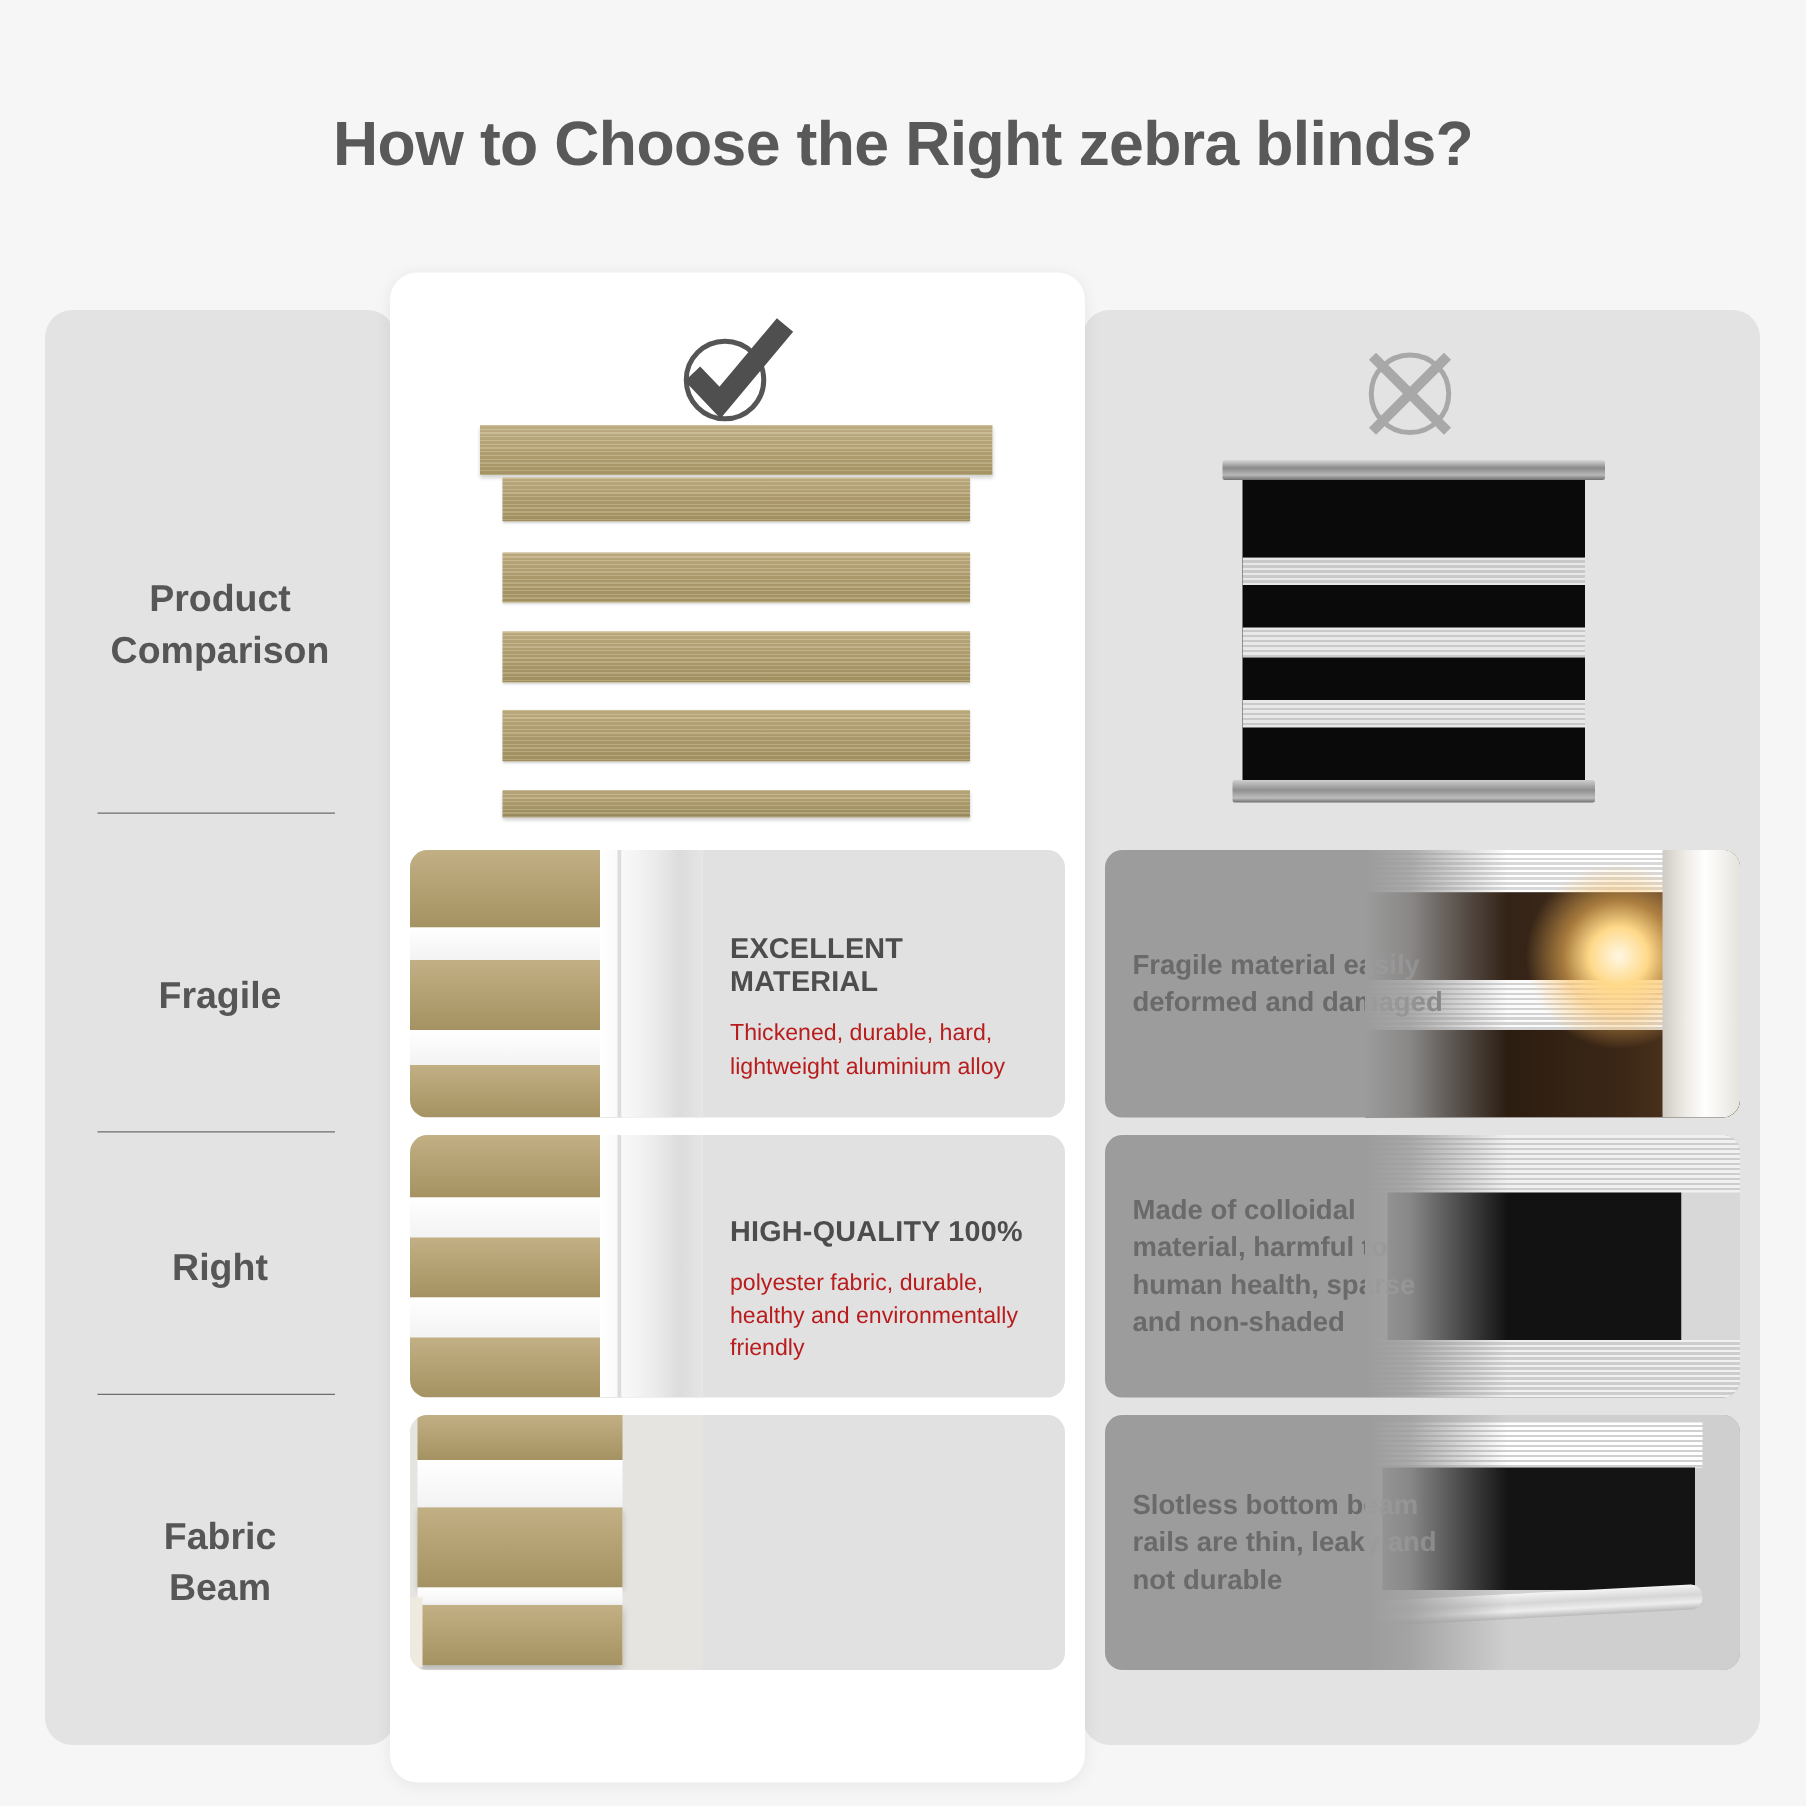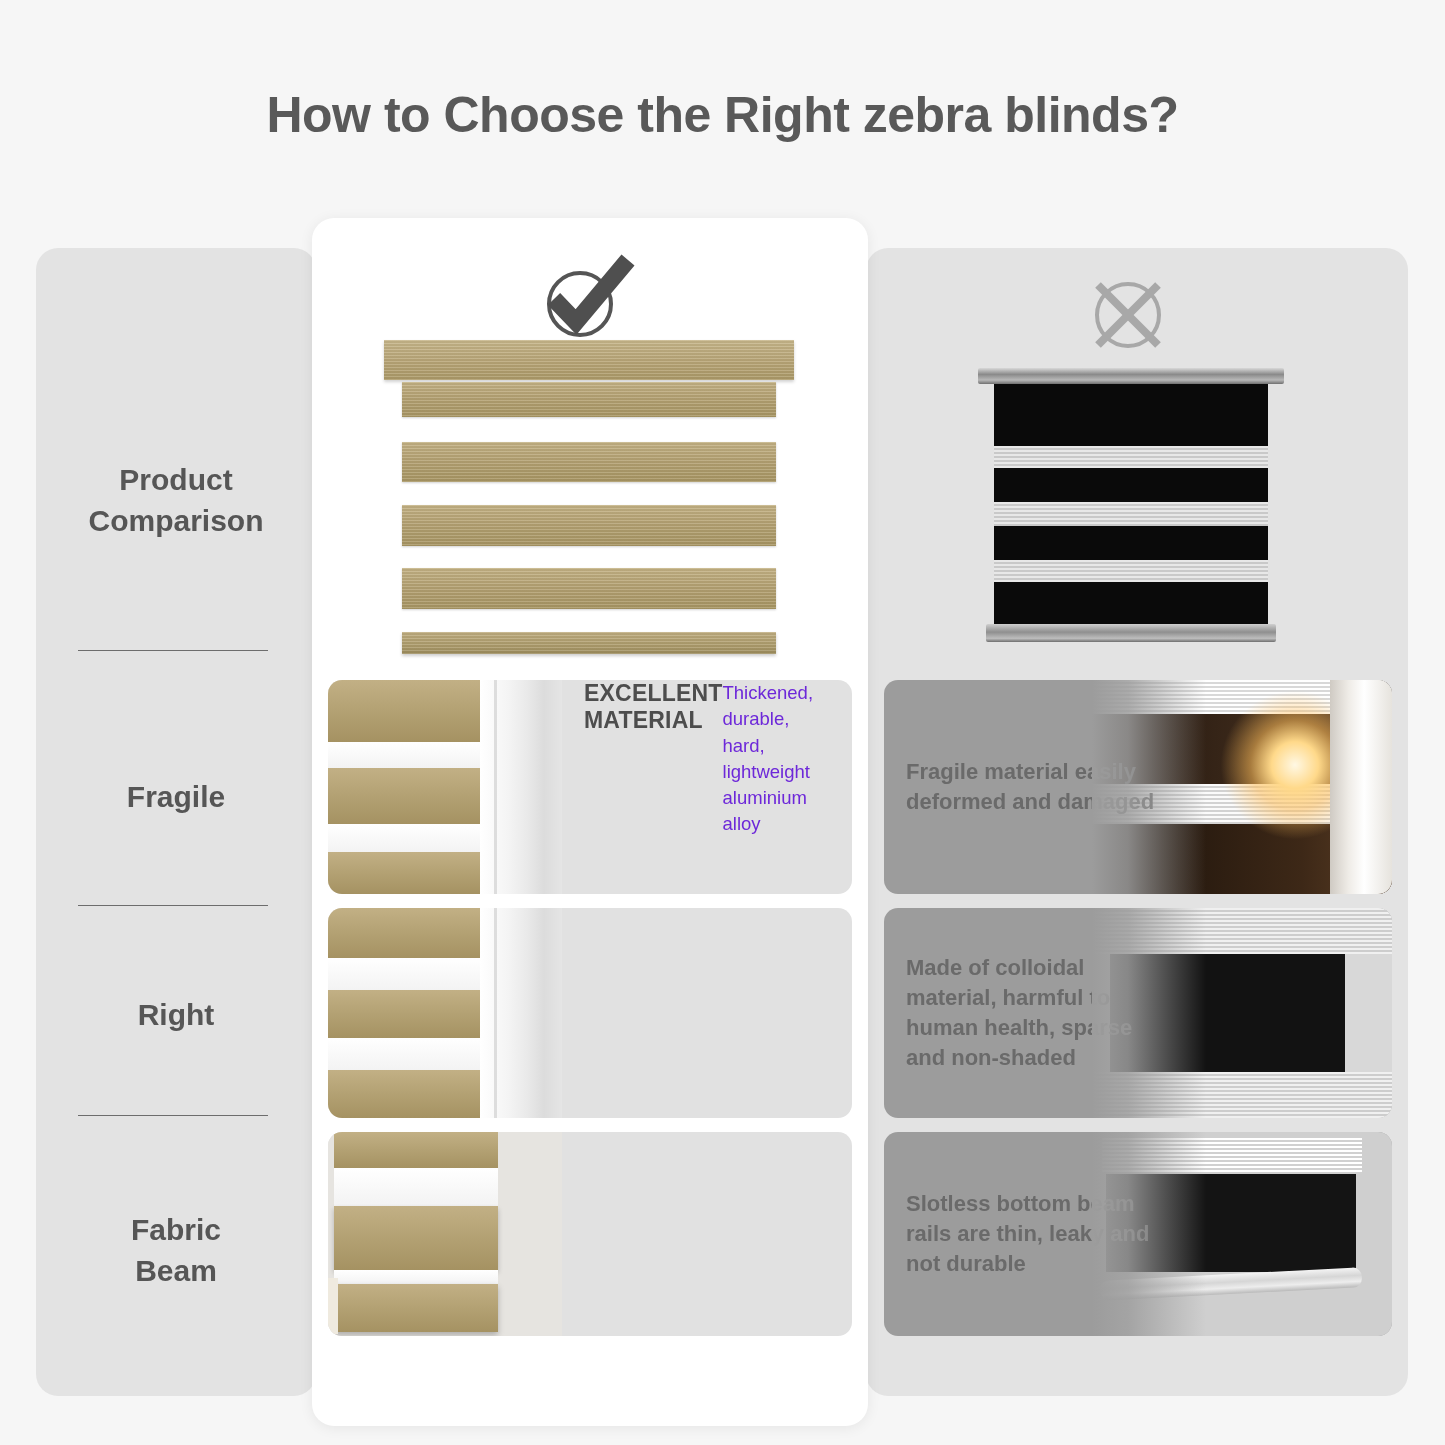--- a/index.html
+++ b/index.html
@@ -152,28 +152,28 @@
   .card-good .photo {
     width: 234px; height: 100%;
     position: relative;
     background: #f2f0ec;
     flex: 0 0 234px;
     overflow: hidden;
   }
   .card-good .txt {
     flex: 1 1 auto;
     padding: 0 18px 0 22px;
-    display: flex; flex-direction: row; justify-content: center;
+    display: flex; flex-direction: column; justify-content: center; margin-top: 37px;
   }
   .card-good .head {
     font-size: 23px; font-weight: bold; color: #4d4d4d;
     letter-spacing: 0.2px; margin-bottom: 14px;
   }
   .card-good .body-txt {
-    font-size: 18.5px; color: #6d28d9; line-height: 1.42;
+    font-size: 18.5px; color: #b91c1c; line-height: 1.42;
   }
 
   
   .wphoto-frame {
     position: absolute; right: 0; top: 0; width: 82px; height: 100%;
     background: linear-gradient(90deg,#ffffff 0%,#f4f4f4 35%,#e9e9e9 58%,#dcdcdc 78%,#e5e5e5 100%);
   }
   .wphoto-frame::after{
     content:""; position:absolute; left:14px; top:0; width:3px; height:100%;
     background:#dddddd;
@@ -339,20 +339,24 @@
 </div>
 
 <div class="card-good" id="card-good-1">
   <div class="photo">
     <div class="wband" style="top:0px;height:50px"></div>
     <div class="wgap" style="top:50px;height:32px"></div>
     <div class="wband" style="top:82px;height:48px"></div>
     <div class="wgap" style="top:130px;height:32px"></div>
     <div class="wband" style="top:162px;height:48px"></div>
     <div class="wphoto-frame"></div>
+  </div>
+  <div class="txt">
+    <div class="head">HIGH-QUALITY 100%</div>
+    <div class="body-txt">polyester fabric, durable, healthy and environmentally friendly</div>
   </div>
 </div>
 
 <div class="card-good" id="card-good-2">
   <div class="photo" style="background:#e6e4e0">
     <div class="wband" style="left:6px;top:0px;height:36px;width:164px"></div>
     <div class="wgap" style="left:6px;top:36px;height:38px;width:164px"></div>
     <div class="wband" style="left:6px;top:74px;height:64px;width:164px;box-shadow:0 3px 5px rgba(0,0,0,0.22)"></div>
     <div class="wgap" style="left:6px;top:138px;height:14px;width:164px"></div>
     <div class="wband" style="left:6px;top:152px;height:48px;width:164px;box-shadow:0 3px 6px rgba(0,0,0,0.25)"></div>

